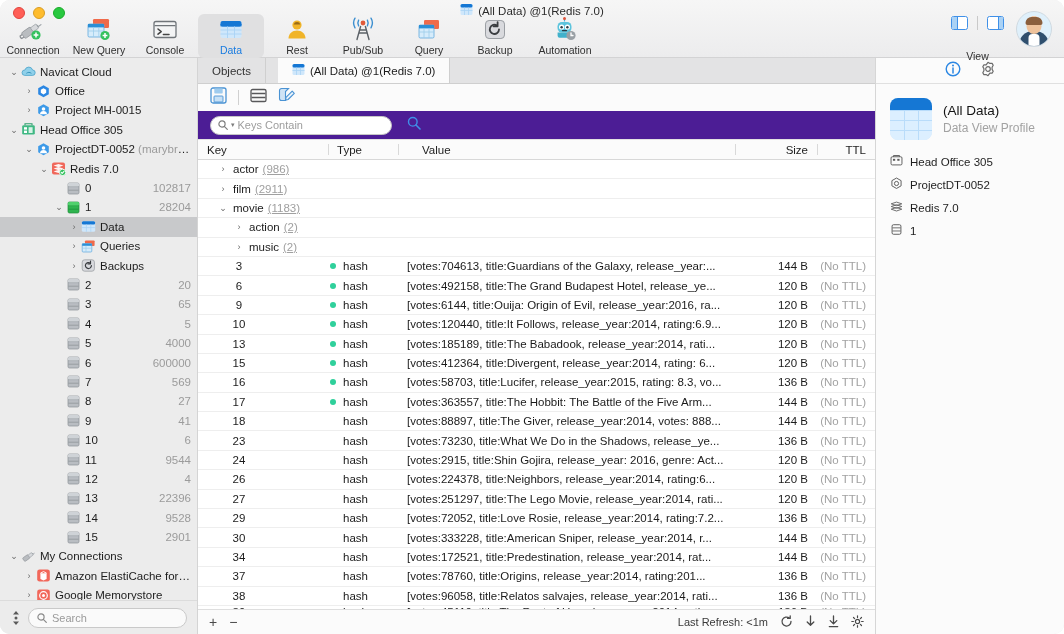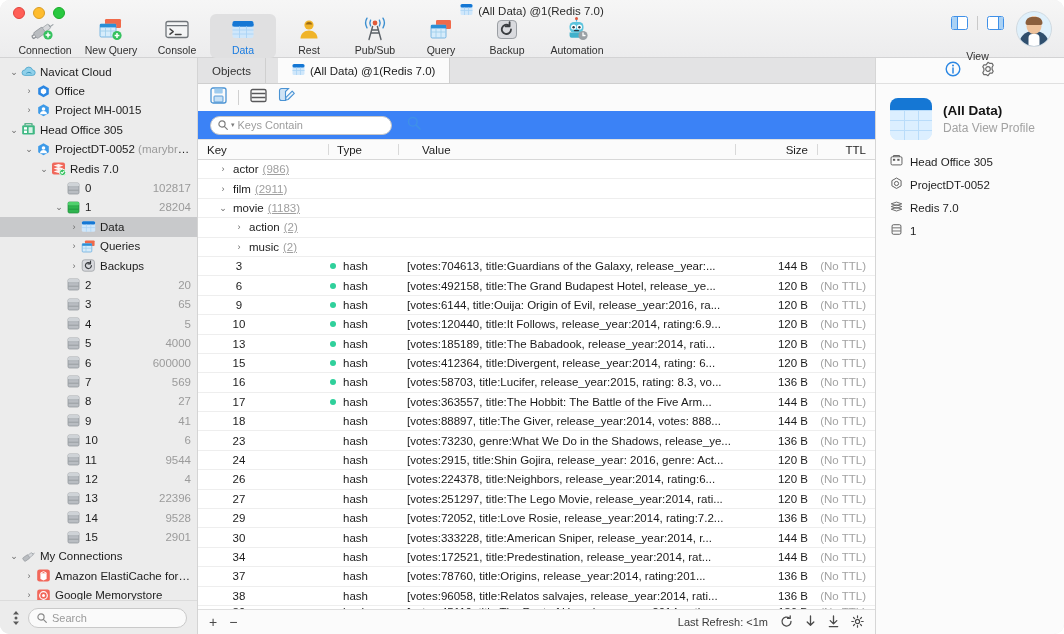--- a/index.html
+++ b/index.html
@@ -33,21 +33,21 @@
   .tl.y { background: #febc2e; border: 0.5px solid #d89d25; }
   .tl.g { background: #28c840; border: 0.5px solid #1aab29; }
 
   .wintitle {
     position: absolute; top: 3px; left: 0; right: 0;
     text-align: center; font-size: 11.5px; color: #2b2b2b;
     display: flex; align-items: center; justify-content: center; gap: 5px;
   }
 
   .tb-items {
-    position: absolute; left: 12px; top: 14px;
+    position: absolute; left: 0; top: 14px;
     display: flex; align-items: flex-start;
   }
   .tb-item {
     width: 66px;
     display: flex; flex-direction: column; align-items: center;
     gap: 2px; padding: 3px 2px 2px; border-radius: 6px;
     cursor: default;
   }
   .tb-item.active { background: #e0e0e1; }
   .tb-ic { height: 25px; display: flex; align-items: center; justify-content: center; }
@@ -133,21 +133,21 @@
   .tab.active { background: #fbfbfb; color: #1b1b1b; }
 
   .mtools {
     height: 27px; flex: none; display: flex; align-items: center;
     gap: 11px; padding: 0 12px; background: #fbfbfb;
   }
   .msep { width: 1px; height: 15px; background: #d0d0d0; }
 
   .searchrow {
     height: 28px; flex: none; display: flex; align-items: center;
-    gap: 15px; padding: 0 12px; background: #3b82f6;
+    gap: 15px; padding: 0 12px; background: #4c1d95;
   }
   .kfield {
     width: 182px; height: 19px; background: #fff;
     border: 1px solid #c6c6c6; border-radius: 9.5px;
     display: flex; align-items: center; gap: 3px; padding: 0 7px;
     font-size: 11px; color: #9d9d9d;
   }
 
   .thead {
     height: 21px; flex: none; display: flex; align-items: center;
@@ -201,21 +201,21 @@
   .rp-ticon { width: 42px; height: 42px; border-radius: 8px; overflow: hidden; flex: none;
               background: #d3e8fb; display:flex; flex-direction:column; }
   .rp-ticon .cap { height: 12px; background: #1577d4; }
   .rp-ticon .grid { flex:1; background:
       linear-gradient(#b9dcfa,#b9dcfa) 0 0/100% 1px no-repeat,
       linear-gradient(#b9dcfa,#b9dcfa) 0 10px/100% 1px no-repeat,
       linear-gradient(#b9dcfa,#b9dcfa) 0 20px/100% 1px no-repeat,
       linear-gradient(#b9dcfa,#b9dcfa) 14px 0/1px 100% no-repeat,
       linear-gradient(#b9dcfa,#b9dcfa) 28px 0/1px 100% no-repeat,
       #dcefff; }
-  .rp-ttl { font-size: 13.5px; font-weight: bold; color: #141414; }
+  .rp-ttl { font-size: 13.5px; font-weight: normal; color: #141414; }
   .rp-sub { font-size: 12px; color: #a2a2a2; margin-top: 3px; }
   .rp-list { padding: 14px 0 0 14px; display: flex; flex-direction: column; gap: 8px; }
   .rp-li { display: flex; align-items: center; gap: 7px; font-size: 11.5px; color: #1e1e1e; }
 </style>
 </head>
 <body>
 
 <div id="app">
 
   <div class="titlebar">
@@ -948,21 +948,21 @@
             <div class="g-val">[votes:88897, title:The Giver, release_year:2014, votes: 888...</div>
             <div class="g-size">144 B</div>
             <div class="g-ttl">(No TTL)</div>
           </div>
           <div class="grow">
             <div class="g-key leaf">23</div>
             <div class="g-type">
               <span class="dot off"></span>
               <span>hash</span>
             </div>
-            <div class="g-val">[votes:73230, genre:What We Do in the Shadows, release_ye...</div>
+            <div class="g-val">[votes:73230, title:What We Do in the Shadows, release_ye...</div>
             <div class="g-size">136 B</div>
             <div class="g-ttl">(No TTL)</div>
           </div>
           <div class="grow">
             <div class="g-key leaf">24</div>
             <div class="g-type">
               <span class="dot off"></span>
               <span>hash</span>
             </div>
             <div class="g-val">[votes:2915, title:Shin Gojira, release_year: 2016, genre: Act...</div>

